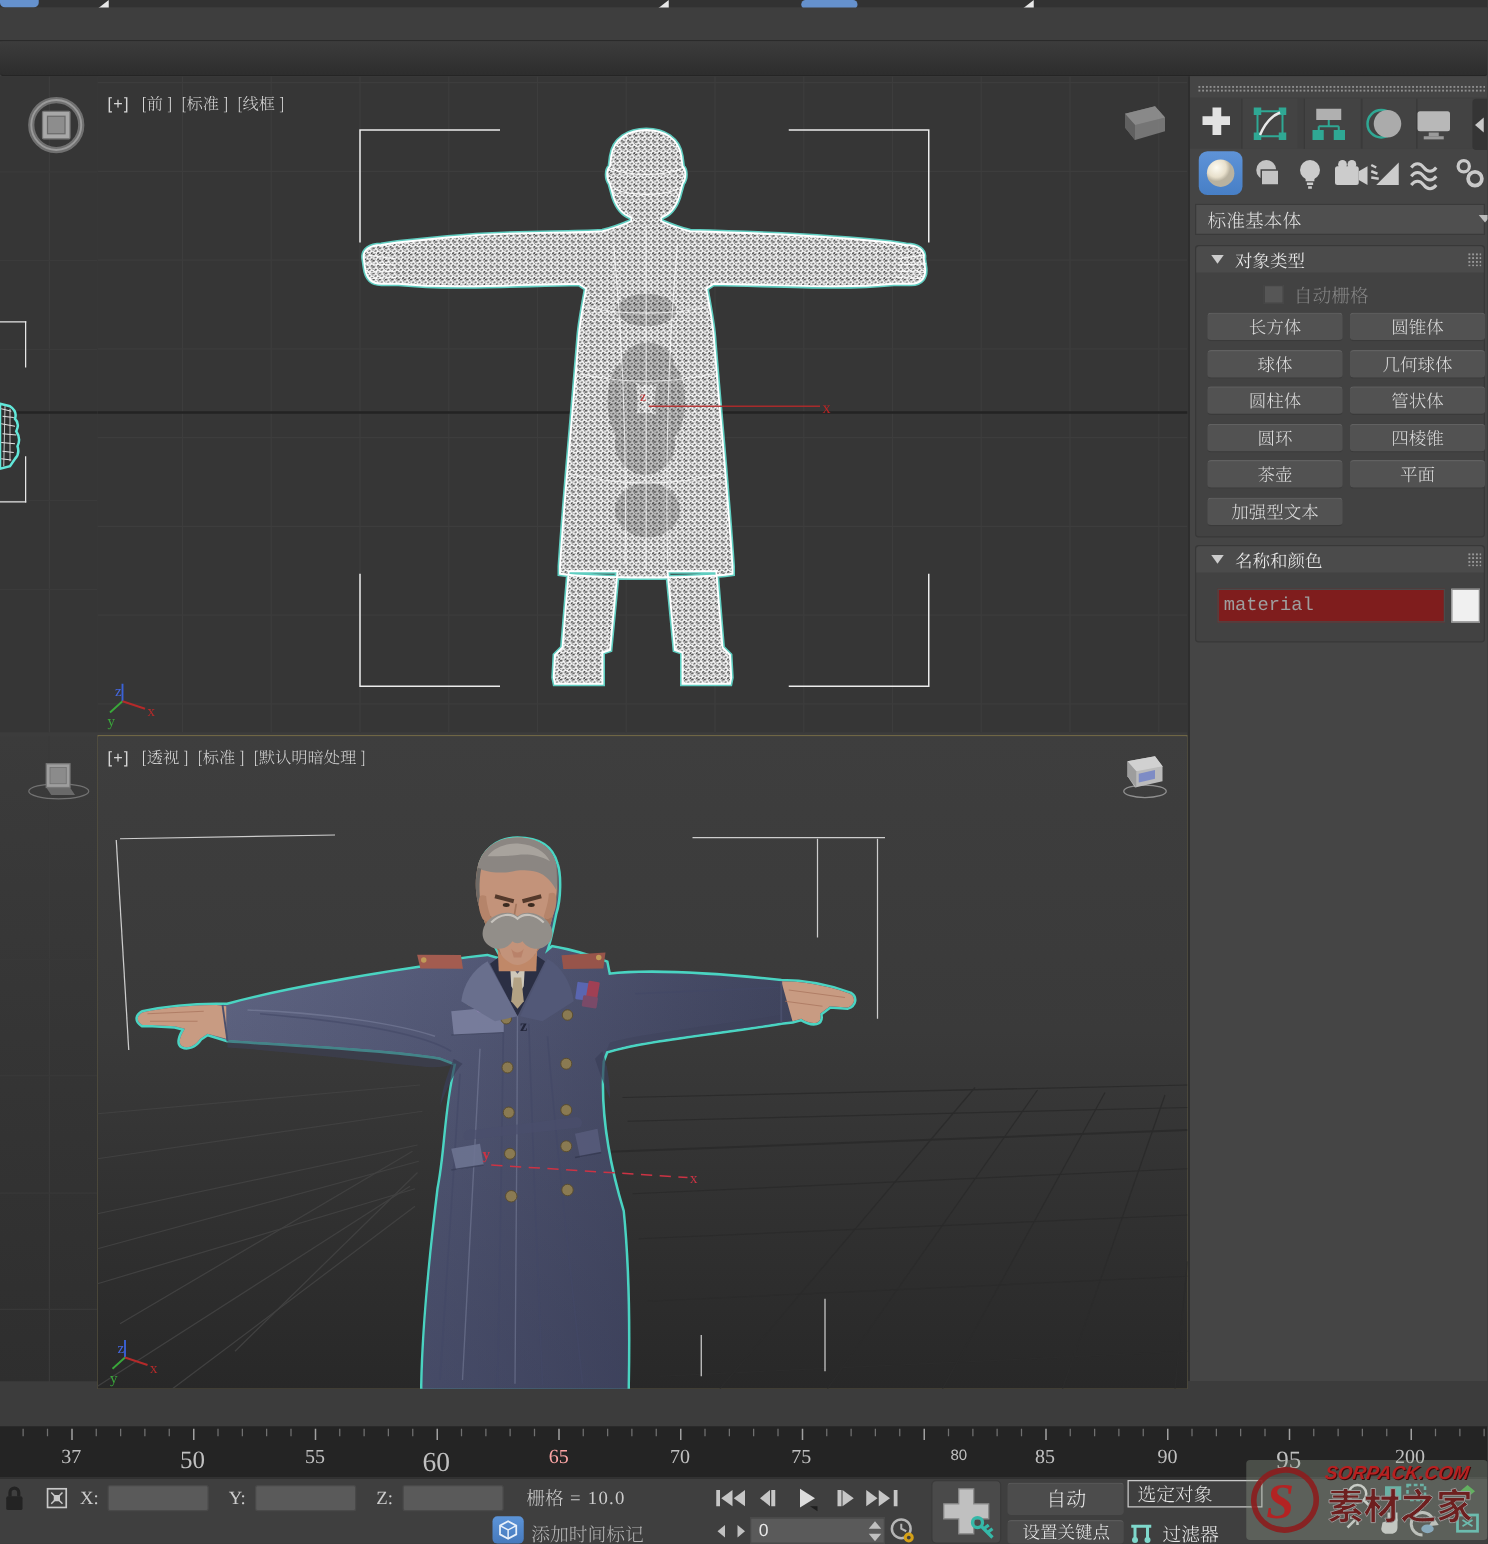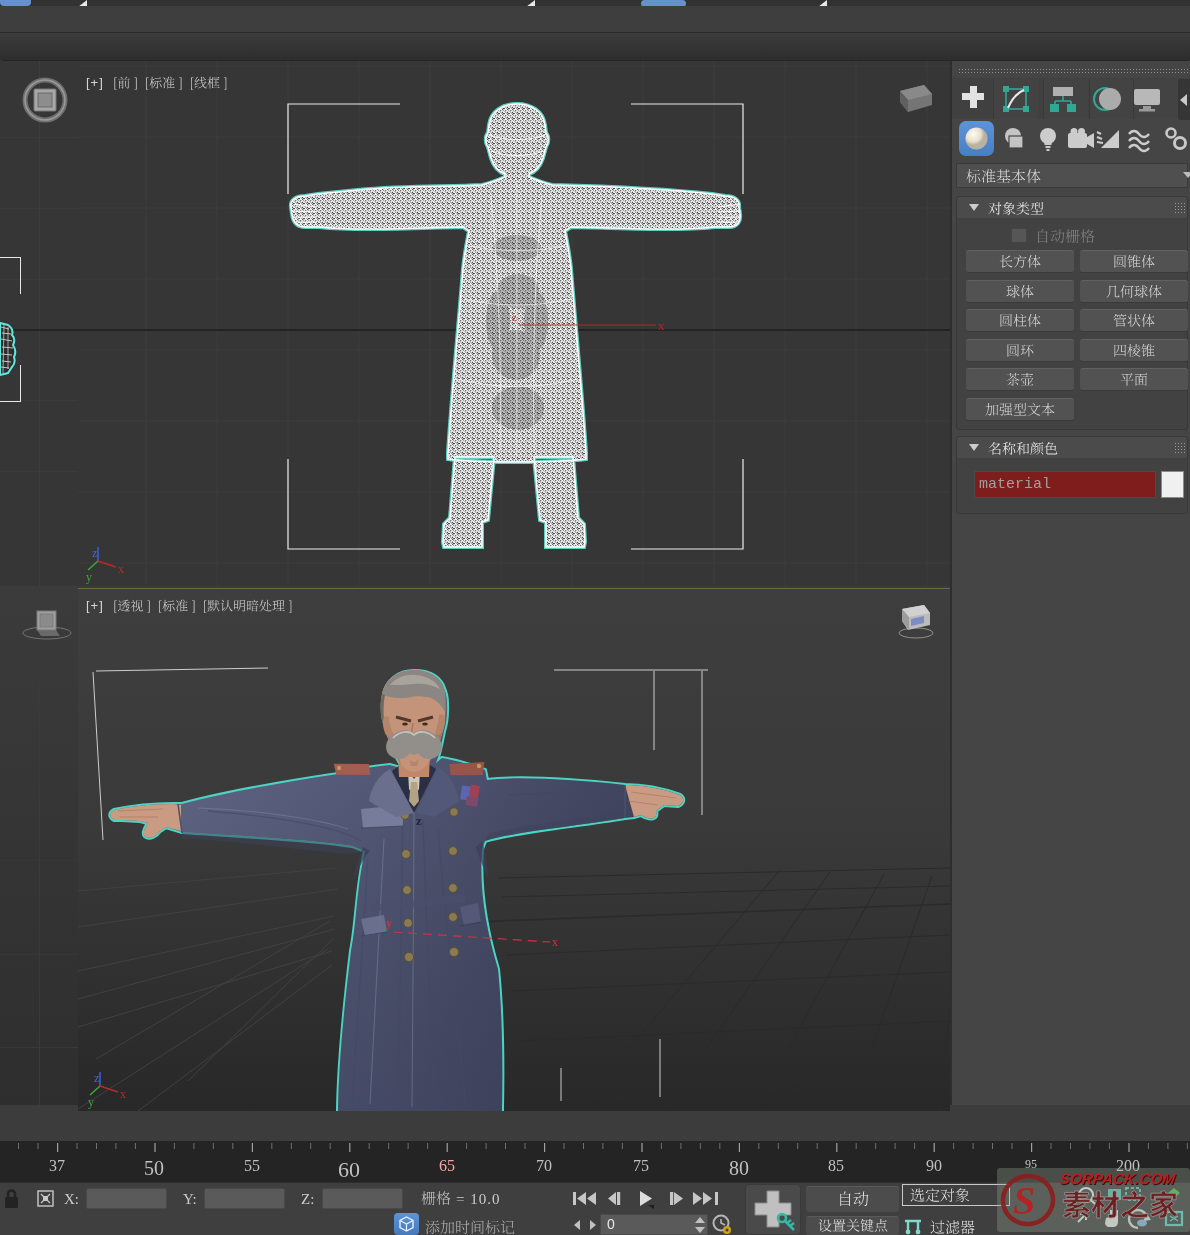--- a/index.html
+++ b/index.html
@@ -265,24 +265,24 @@
       <rect x="1167.4" y="2" width="1" height="6" fill="#707070"></rect>
       <rect x="1186.8" y="2" width="1" height="6" fill="#707070"></rect>
     </svg>
 <div class="abs" style="left:37px;top:1157px;width:40px;text-align:center;color:#c0c0c0;font-family:'Liberation Serif',serif;font-size:16px">37</div>
 <div class="abs" style="left:134px;top:1157px;width:40px;text-align:center;color:#c0c0c0;font-family:'Liberation Serif',serif;font-size:20px">50</div>
 <div class="abs" style="left:232px;top:1157px;width:40px;text-align:center;color:#c0c0c0;font-family:'Liberation Serif',serif;font-size:16px">55</div>
 <div class="abs" style="left:329px;top:1157px;width:40px;text-align:center;color:#c0c0c0;font-family:'Liberation Serif',serif;font-size:22px">60</div>
 <div class="abs" style="left:427px;top:1157px;width:40px;text-align:center;color:#fca5a5;font-family:'Liberation Serif',serif;font-size:16px">65</div>
 <div class="abs" style="left:524px;top:1157px;width:40px;text-align:center;color:#c0c0c0;font-family:'Liberation Serif',serif;font-size:16px">70</div>
 <div class="abs" style="left:621px;top:1157px;width:40px;text-align:center;color:#c0c0c0;font-family:'Liberation Serif',serif;font-size:16px">75</div>
-<div class="abs" style="left:719px;top:1157px;width:40px;text-align:center;color:#c0c0c0;font-family:Liberation Serif, serif;font-size:20px">80</div>
+<div class="abs" style="left:747px;top:1157px;width:40px;text-align:center;color:#c0c0c0;font-family:Liberation Sans, sans-serif;font-size:12px">80</div>
 <div class="abs" style="left:816px;top:1157px;width:40px;text-align:center;color:#c0c0c0;font-family:'Liberation Serif',serif;font-size:16px">85</div>
 <div class="abs" style="left:914px;top:1157px;width:40px;text-align:center;color:#c0c0c0;font-family:'Liberation Serif',serif;font-size:16px">90</div>
-<div class="abs" style="left:1011px;top:1157px;width:40px;text-align:center;color:#c0c0c0;font-family:'Liberation Serif',serif;font-size:12px">95</div>
+<div class="abs" style="left:1011px;top:1157px;width:40px;text-align:center;color:#c0c0c0;font-family:'Liberation Serif',serif;font-size:20px">95</div>
 <div class="abs" style="left:1108px;top:1157px;width:40px;text-align:center;color:#c0c0c0;font-family:'Liberation Serif',serif;font-size:16px">200</div>
 <div class="abs" style="left:0;top:1182px;width:1190px;height:53px;background:#3f3f3f;border-top:1px solid #2e2e2e"></div>
 <svg class="abs" style="left:3px;top:1188px" width="18" height="22" viewBox="0 0 18 22">
 <rect x="2" y="9" width="13" height="11" rx="1.5" fill="#232323"></rect>
 <path d="M5,9 V6 a3.5,3.5 0 0 1 7,0 V9" fill="none" stroke="#232323" stroke-width="2.6"></path>
 </svg>
 <svg class="abs" style="left:37px;top:1190px" width="17" height="17" viewBox="0 0 17 17">
 <rect x="1" y="1" width="15" height="15" fill="none" stroke="#c9c9c9" stroke-width="1.4"></rect>
 <path d="M4,4 L13,13 M13,4 L4,13" stroke="#c9c9c9" stroke-width="1.2"></path>
 <rect x="6" y="6" width="5" height="5" fill="#c9c9c9"></rect>

